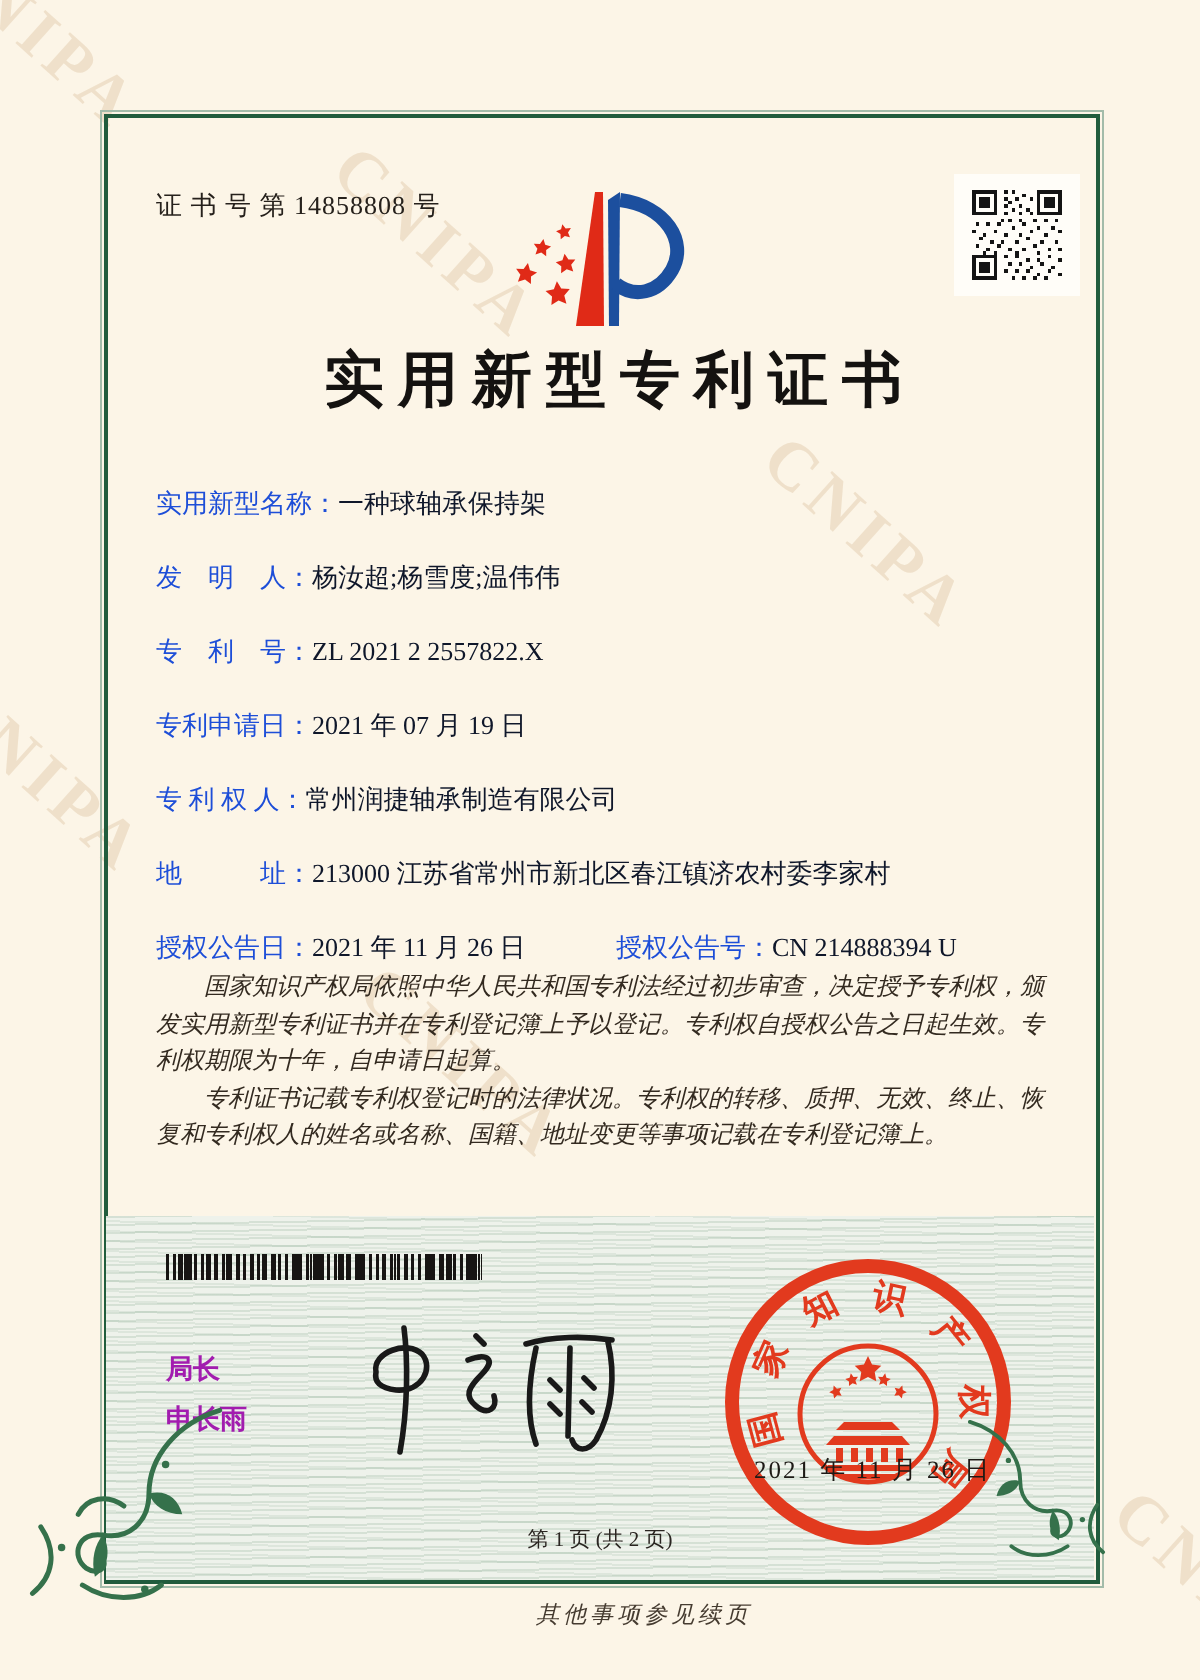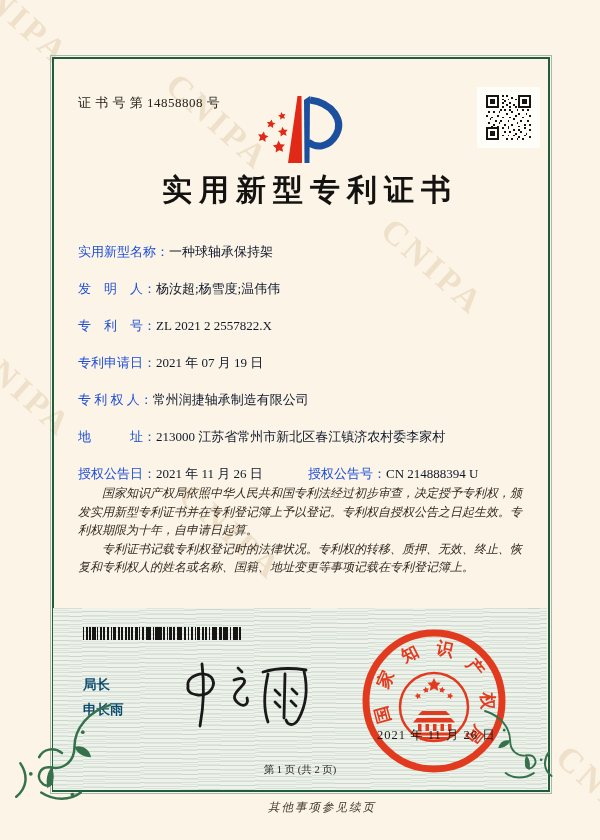--- a/index.html
+++ b/index.html
@@ -45,21 +45,21 @@
   }
   .paras p{margin:0;text-indent:2em;}
   .barcode{
     position:absolute;left:83px;top:627px;width:158px;height:13px;
     background-image:
       repeating-linear-gradient(90deg,#171513 0 1.5px, rgba(0,0,0,0) 1.5px 3.5px),
       repeating-linear-gradient(90deg,#171513 0 1px, rgba(0,0,0,0) 1px 6px),
       repeating-linear-gradient(90deg, rgba(0,0,0,0) 0 9px, #171513 9px 11px);
   }
   .signer{position:absolute;left:83px;top:676px;font-family:Liberation Sans, sans-serif;
-    font-size:13.5px;font-weight:600;color:#0c4a6e;}
+    font-size:13.5px;font-weight:600;color:#a21caf;}
   .signer div{height:25px;}
   .signature{position:absolute;left:178px;top:660px;}
   .seal{position:absolute;left:360px;top:627px;width:148px;height:148px;}
   .seal-date{
     position:absolute;left:377px;top:727px;font-size:12.5px;letter-spacing:1px;
     color:#1d1a16;white-space:nowrap;z-index:5;
   }
   .page-info{position:absolute;left:0;right:0;top:763px;text-align:center;font-size:10.5px;color:#2a2521;}
   .note{
     position:absolute;left:0;right:0;top:800px;text-align:center;

